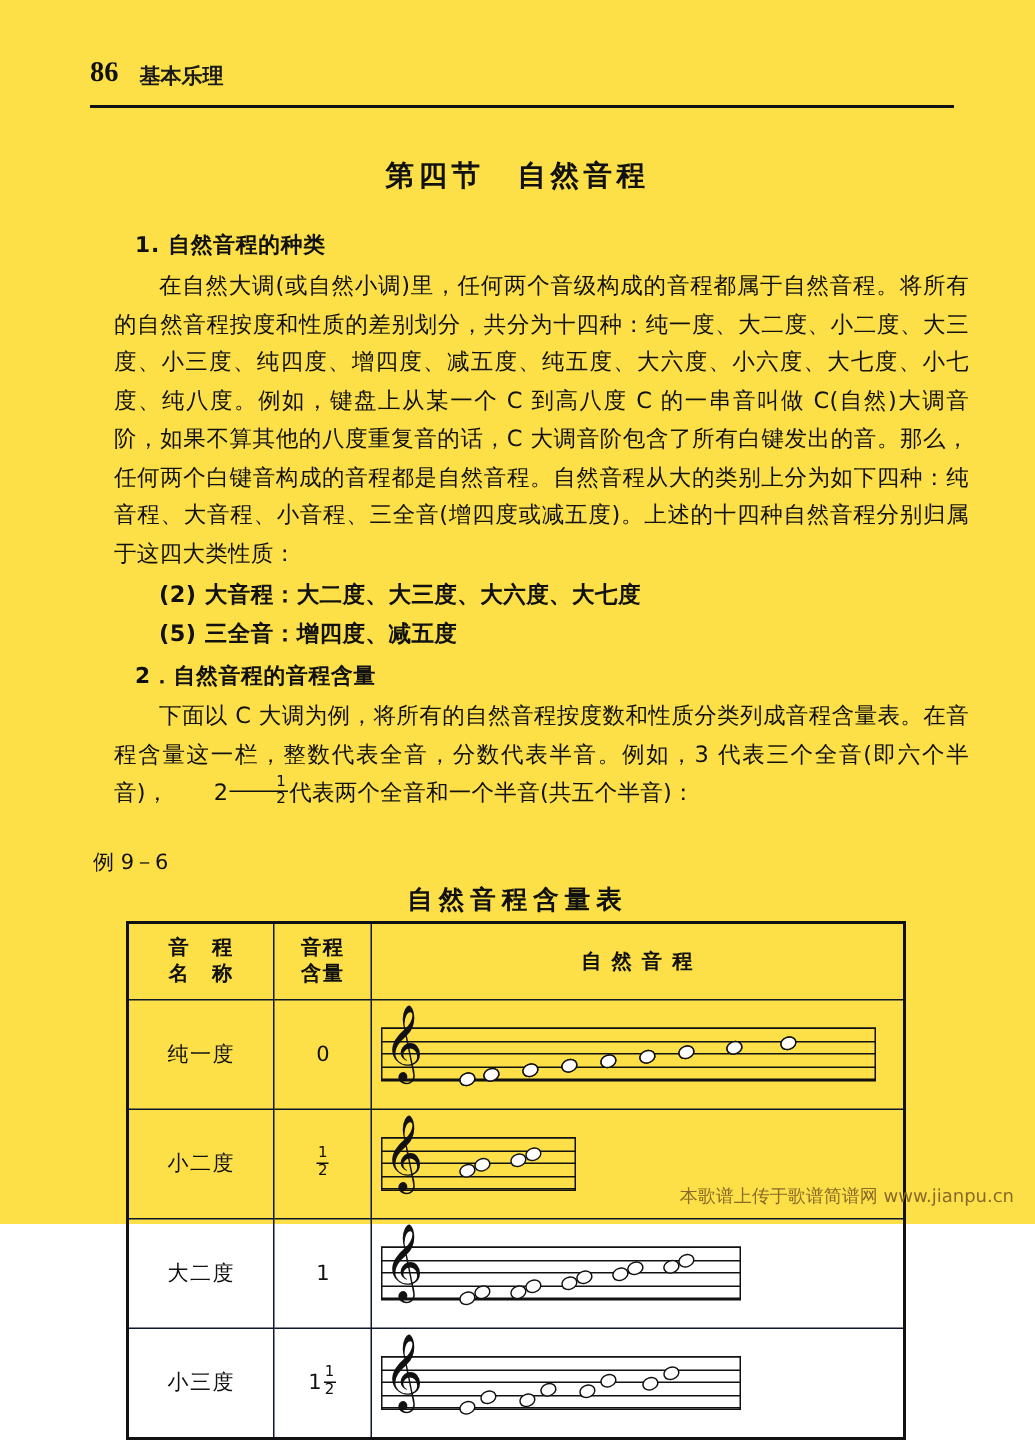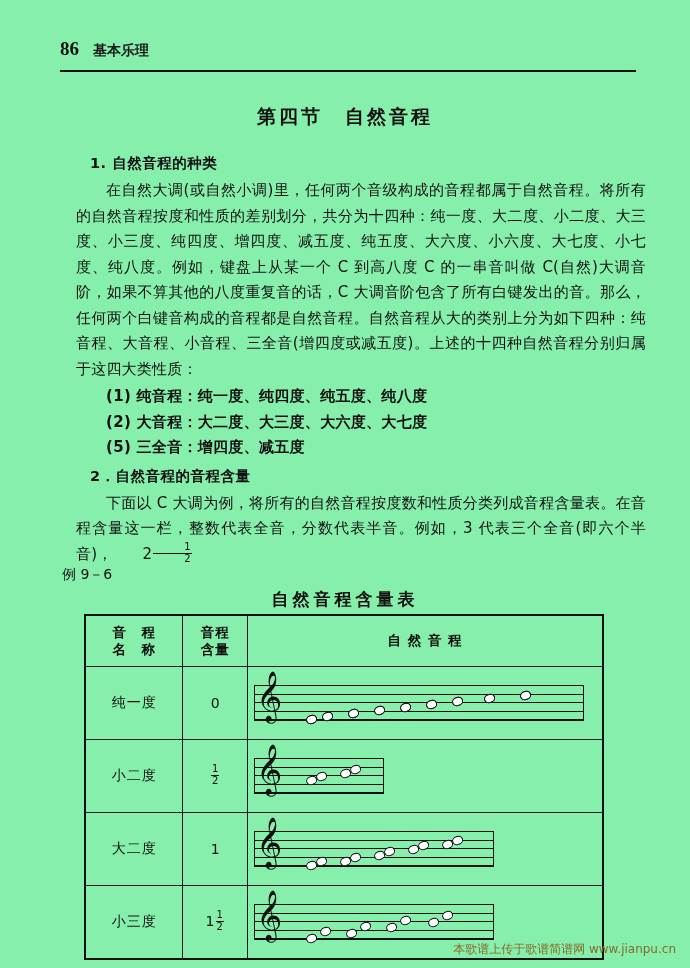--- a/index.html
+++ b/index.html
@@ -12,22 +12,22 @@
     background: #ffffff;
     font-family: "Liberation Serif", serif;
     color: #111111;
     position: relative;
     overflow: hidden;
   }
   .page {
     position: absolute;
     left: 0; top: 0;
     width: 690px;
-    height: 968px;
-    background: #86efac;
+    height: 816px;
+    background: #fde047;
   }
   
   .header {
     position: absolute;
     left: 60px;
     top: 38px;
     width: 575px;
     height: 30px;
   }
   .page-num {
@@ -255,26 +255,25 @@
   <div class="header-rule"></div>
 
   <div class="section-title">
     <span>第四节</span><span class="gap"></span><span>自然音程</span>
   </div>
 
   <div class="content">
     <div class="sub-head">1. 自然音程的种类</div>
     <p class="para">在自然大调(或自然小调)里，任何两个音级构成的音程都属于自然音程。将所有的自然音程按度和性质的差别划分，共分为十四种：纯一度、大二度、小二度、大三度、小三度、纯四度、增四度、减五度、纯五度、大六度、小六度、大七度、小七度、纯八度。例如，键盘上从某一个 C 到高八度 C 的一串音叫做 C(自然)大调音阶，如果不算其他的八度重复音的话，C 大调音阶包含了所有白键发出的音。那么，任何两个白键音构成的音程都是自然音程。自然音程从大的类别上分为如下四种：纯音程、大音程、小音程、三全音(增四度或减五度)。上述的十四种自然音程分别归属于这四大类性质：</p>
     <ul class="list">
-      <li>(1) 纯音程：纯一度、纯四度、纯五度、纯八度</li>
       <li>(2) 大音程：大二度、大三度、大六度、大七度</li>
       <li>(5) 三全音：增四度、减五度</li>
     </ul>
     <div class="sub-head">2．自然音程的音程含量</div>
-    <p class="para"><span>下面以 C 大调为例，将所有的自然音程按度数和性质分类列成音程含量表。在音程含量这一栏，整数代表全音，分数代表半音。例如，3 代表三个全音(即六个半音)，</span><span class="mixed"><span>2</span><span class="frac"><span class="num">1</span><span class="den">2</span></span></span></p>
+    <p class="para"><span>下面以 C 大调为例，将所有的自然音程按度数和性质分类列成音程含量表。在音程含量这一栏，整数代表全音，分数代表半音。例如，3 代表三个全音(即六个半音)，</span><span class="mixed"><span>2</span><span class="frac"><span class="num">1</span><span class="den">2</span></span></span><span>代表两个全音和一个半音(共五个半音)：</span></p>
   </div>
 
   <div class="example-label">例 9－6</div>
 
   <div class="table-caption">自然音程含量表</div>
 
   <table class="tbl">
     <thead>
       <tr>
         <th class="col-name th-two-line">

